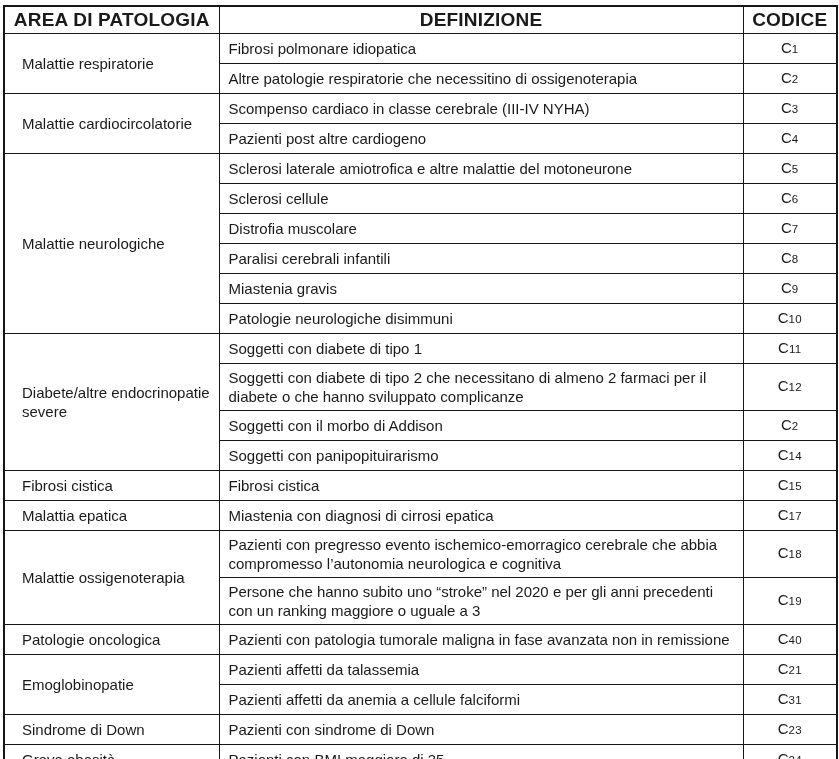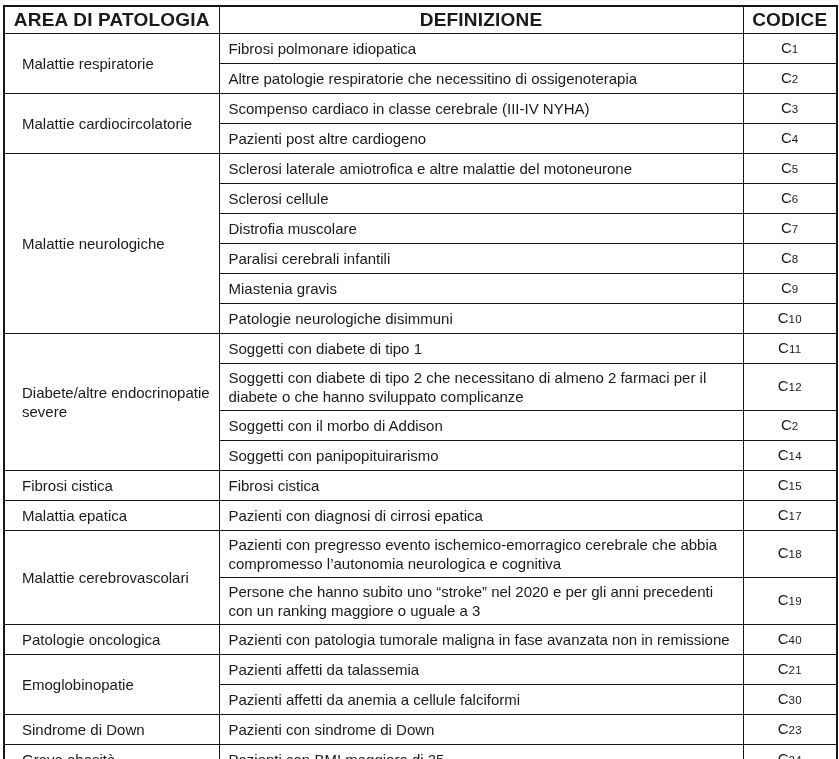--- a/index.html
+++ b/index.html
@@ -146,45 +146,45 @@
           <td class="definition-cell">Soggetti con panipopituirarismo</td>
           <td class="code-cell"><span class="code-letter">C</span><span class="code-number">14</span></td>
         </tr>
         <tr>
           <td class="area-cell" rowspan="1">Fibrosi cistica</td>
           <td class="definition-cell">Fibrosi cistica</td>
           <td class="code-cell"><span class="code-letter">C</span><span class="code-number">15</span></td>
         </tr>
         <tr>
           <td class="area-cell" rowspan="1">Malattia epatica</td>
-          <td class="definition-cell">Pazienti con diagnosi di cirrosi epatica</td>
+          <td class="definition-cell">Miastenia con diagnosi di cirrosi epatica</td>
           <td class="code-cell"><span class="code-letter">C</span><span class="code-number">17</span></td>
         </tr>
         <tr>
-          <td class="area-cell" rowspan="2">Malattie cerebrovascolari</td>
+          <td class="area-cell" rowspan="2">Malattie ossigenoterapia</td>
           <td class="definition-cell">Pazienti con pregresso evento ischemico-emorragico cerebrale che abbia compromesso l’autonomia neurologica e cognitiva</td>
           <td class="code-cell"><span class="code-letter">C</span><span class="code-number">18</span></td>
         </tr>
         <tr>
           <td class="definition-cell">Persone che hanno subito uno “stroke” nel 2020 e per gli anni precedenti con un ranking maggiore o uguale a 3</td>
           <td class="code-cell"><span class="code-letter">C</span><span class="code-number">19</span></td>
         </tr>
         <tr>
           <td class="area-cell" rowspan="1">Patologie oncologica</td>
           <td class="definition-cell">Pazienti con patologia tumorale maligna in fase avanzata non in remissione</td>
           <td class="code-cell"><span class="code-letter">C</span><span class="code-number">40</span></td>
         </tr>
         <tr>
           <td class="area-cell" rowspan="2">Emoglobinopatie</td>
           <td class="definition-cell">Pazienti affetti da talassemia</td>
           <td class="code-cell"><span class="code-letter">C</span><span class="code-number">21</span></td>
         </tr>
         <tr>
           <td class="definition-cell">Pazienti affetti da anemia a cellule falciformi</td>
-          <td class="code-cell"><span class="code-letter">C</span><span class="code-number">30</span></td>
+          <td class="code-cell"><span class="code-letter">C</span><span class="code-number">31</span></td>
         </tr>
         <tr>
           <td class="area-cell" rowspan="1">Sindrome di Down</td>
           <td class="definition-cell">Pazienti con sindrome di Down</td>
           <td class="code-cell"><span class="code-letter">C</span><span class="code-number">23</span></td>
         </tr>
         <tr>
           <td class="area-cell" rowspan="1">Grave obesità</td>
           <td class="definition-cell">Pazienti con BMI maggiore di 35</td>
           <td class="code-cell"><span class="code-letter">C</span><span class="code-number">24</span></td>

